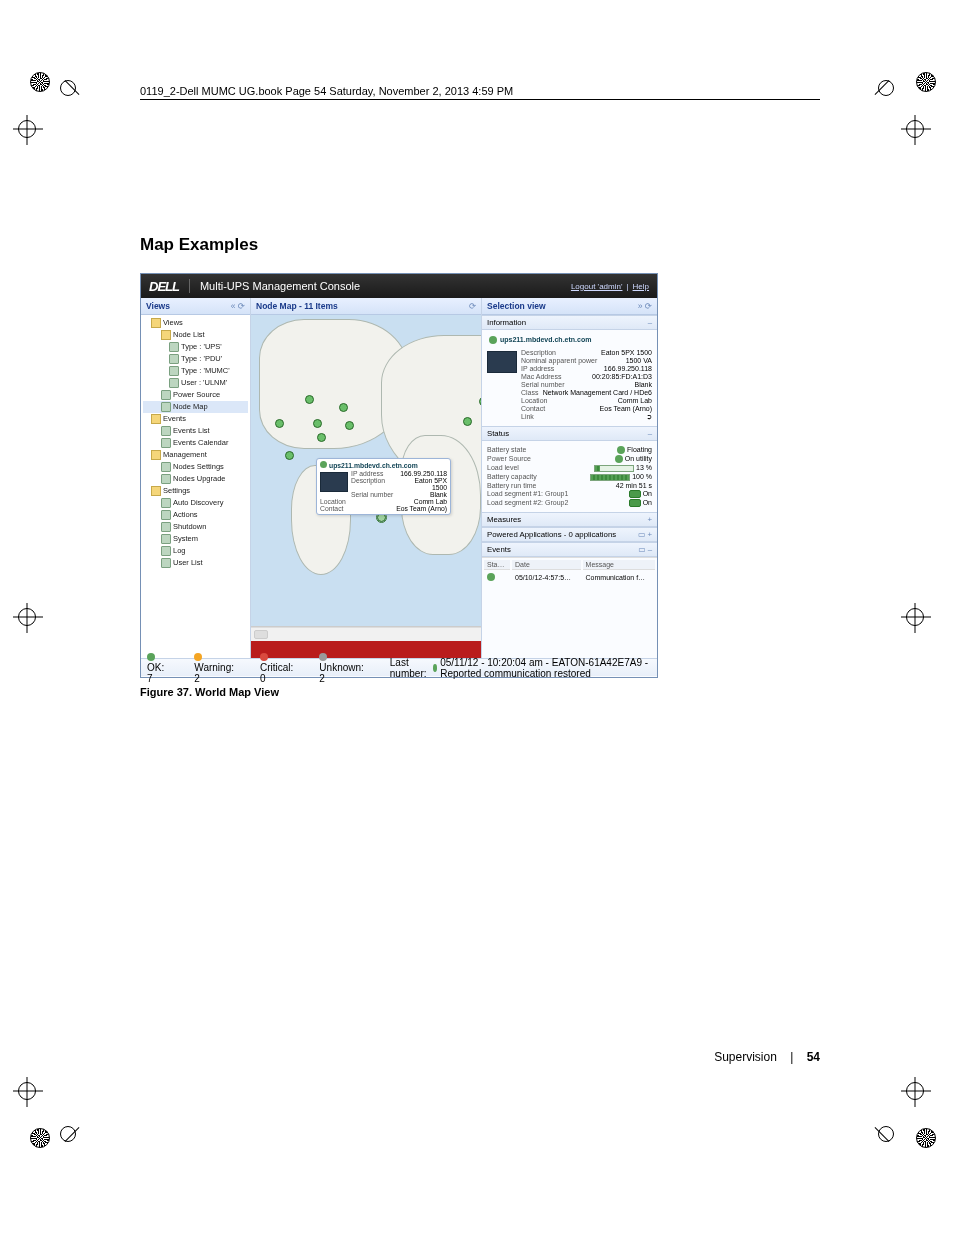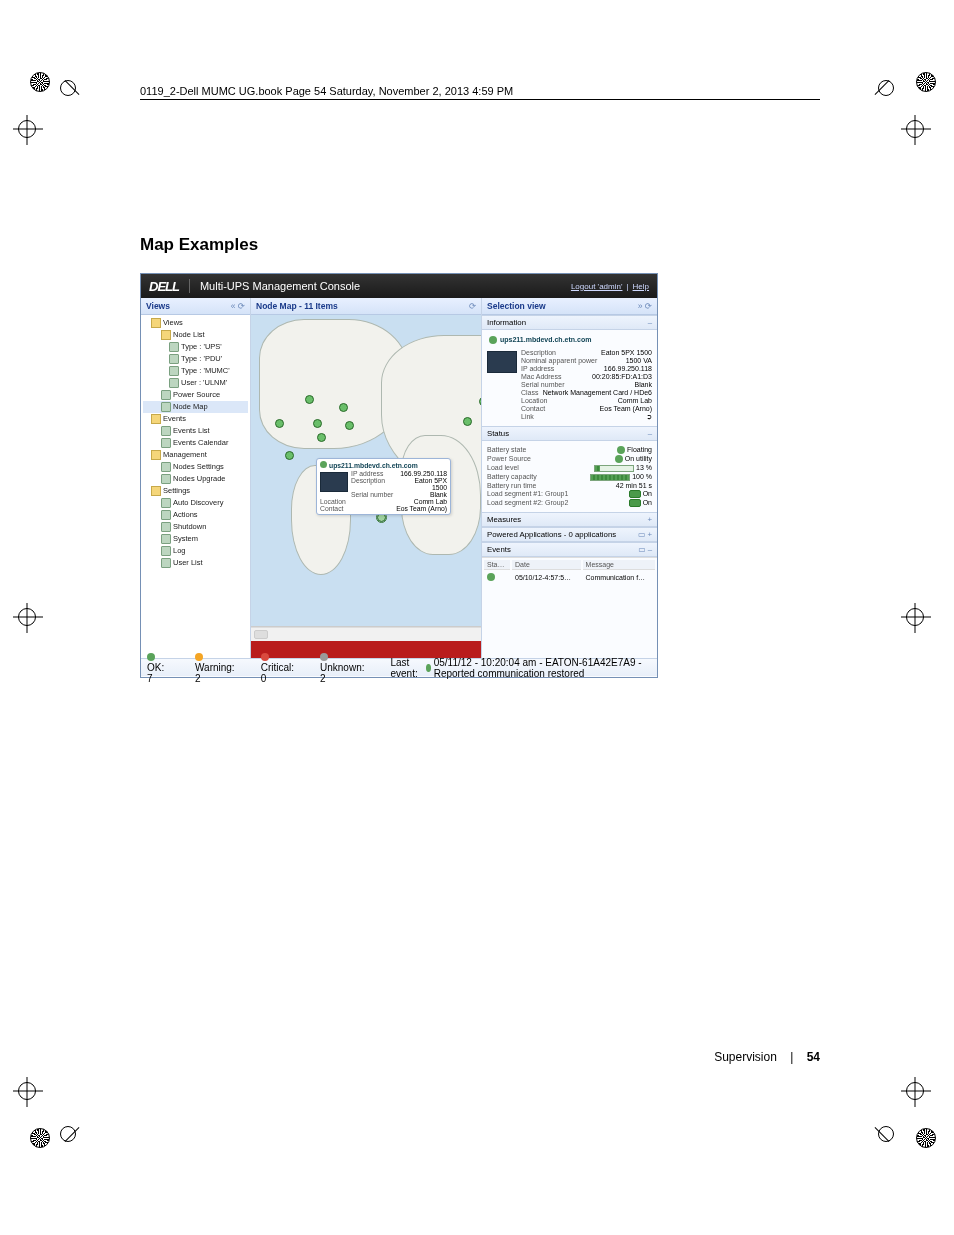--- a/index.html
+++ b/index.html
@@ -392,25 +392,26 @@
         </tbody>
           </table>
       </div>
     </div>
 
     <div class="statusbar">
       <span class="seg"><span class="sdot" style="background:#5aa35a"></span><span>OK: 7</span></span>
       <span class="seg"><span class="sdot" style="background:#f4a524"></span><span>Warning: 2</span></span>
       <span class="seg"><span class="sdot" style="background:#d94a3f"></span><span>Critical: 0</span></span>
       <span class="seg"><span class="sdot" style="background:#9a9a9a"></span><span>Unknown: 2</span></span>
-      <span>Last event:</span>
+      <span>Last number:</span>
       <span class="sdot" style="background:#5aa35a; margin:0 3px 0 6px;"></span>
       <span>05/11/12 - 10:20:04 am - EATON-61A42E7A9 - Reported communication restored</span>
     </div>
   </div>
 
+  <div class="fig-caption" style="margin-top:8px;">Figure 37.  World Map View</div>
 </div>
 
 <div class="page-footer">
   <span>Supervision</span>
   <span class="sep">|</span>
   <span class="num">54</span>
 </div>
 
 </body></html>

